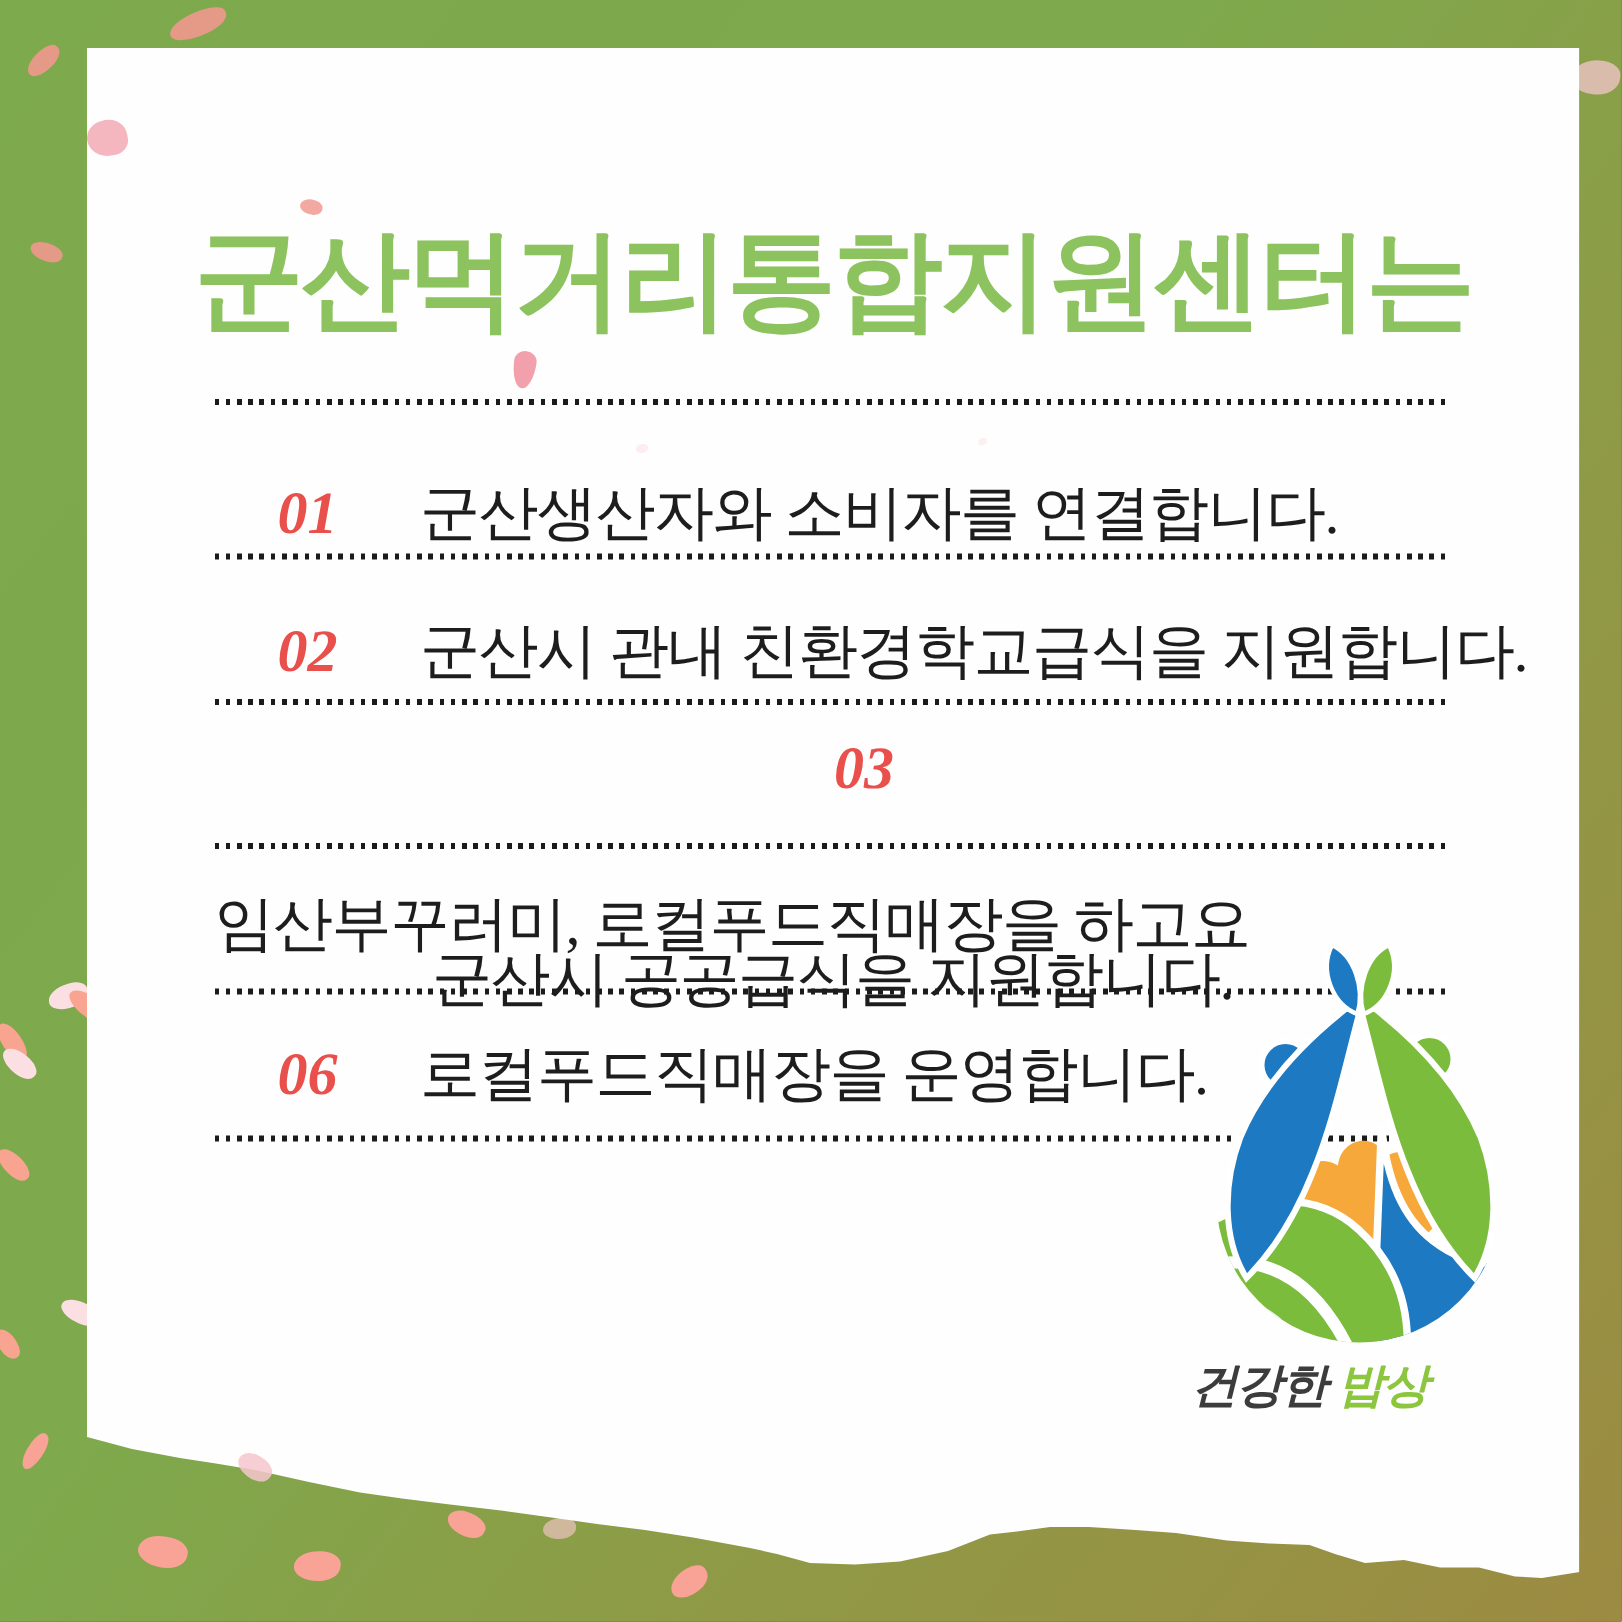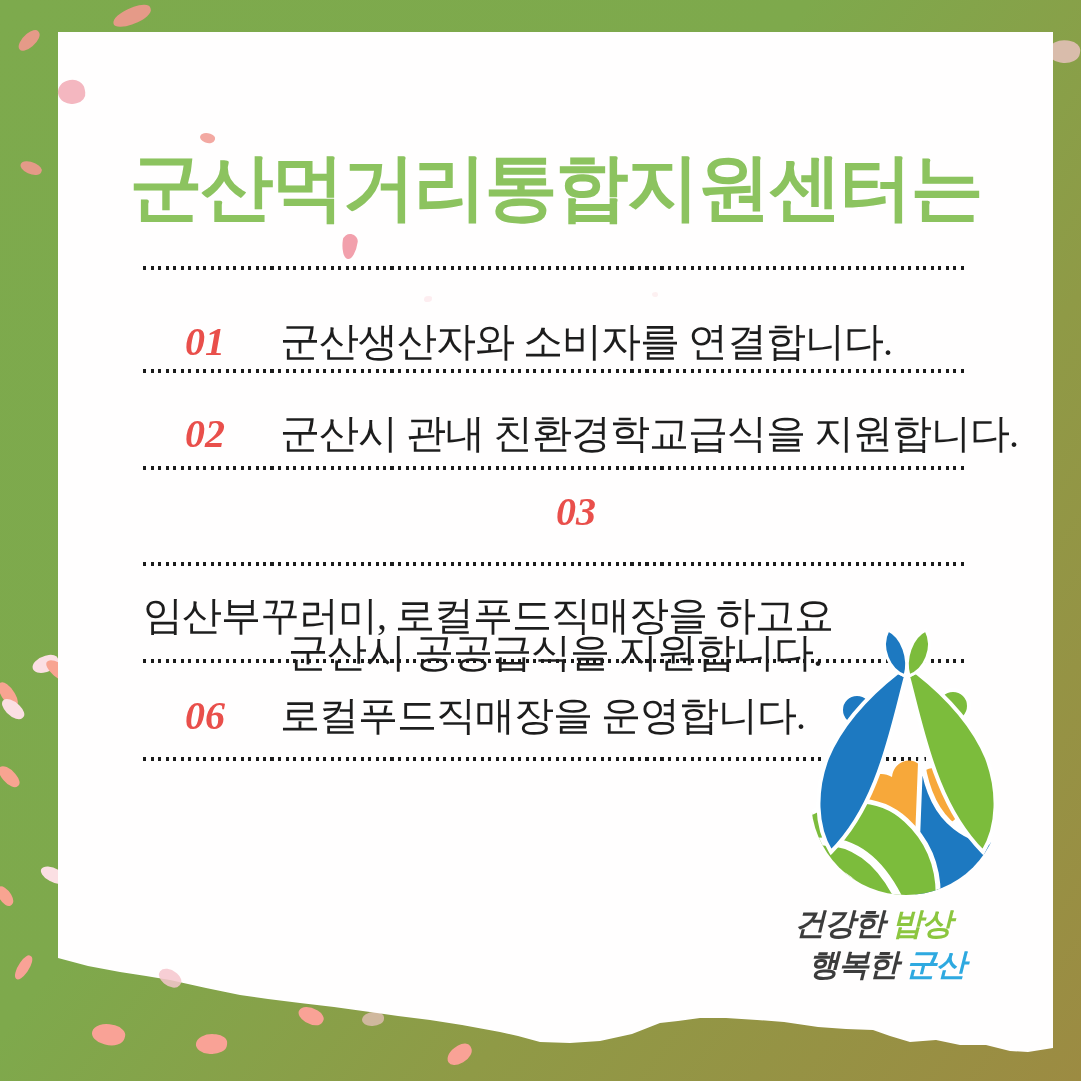--- a/index.html
+++ b/index.html
@@ -137,16 +137,15 @@
     <g>
       <circle cx="150" cy="78" r="16" fill="#7cbc3c" stroke="#ffffff" stroke-width="4"></circle>
       <path d="M105,48 C114,82 122,120 136,154 C148,184 164,208 180,224 C196,198 196,162 184,130
                C168,92 136,62 113,44 Z" fill="#7cbc3c" stroke="#ffffff" stroke-width="4"></path>
       <path d="M106,48 C122,42 132,20 123,2 C108,9 101,31 106,48 Z" fill="#7cbc3c" stroke="#ffffff" stroke-width="3"></path>
     </g>
   </svg>
 
   <div class="tagline">
     <div class="l1"><span style="color:#3c3c3c;">건강한 </span><span style="color:#8cc63f;">밥상</span></div>
-    <div class="l2"><span style="color:#3c3c3c;">행복한 </span><span style="color:#2ea9e0;">군산</span></div>
   </div>
 
 </div>
 
 </body></html>

